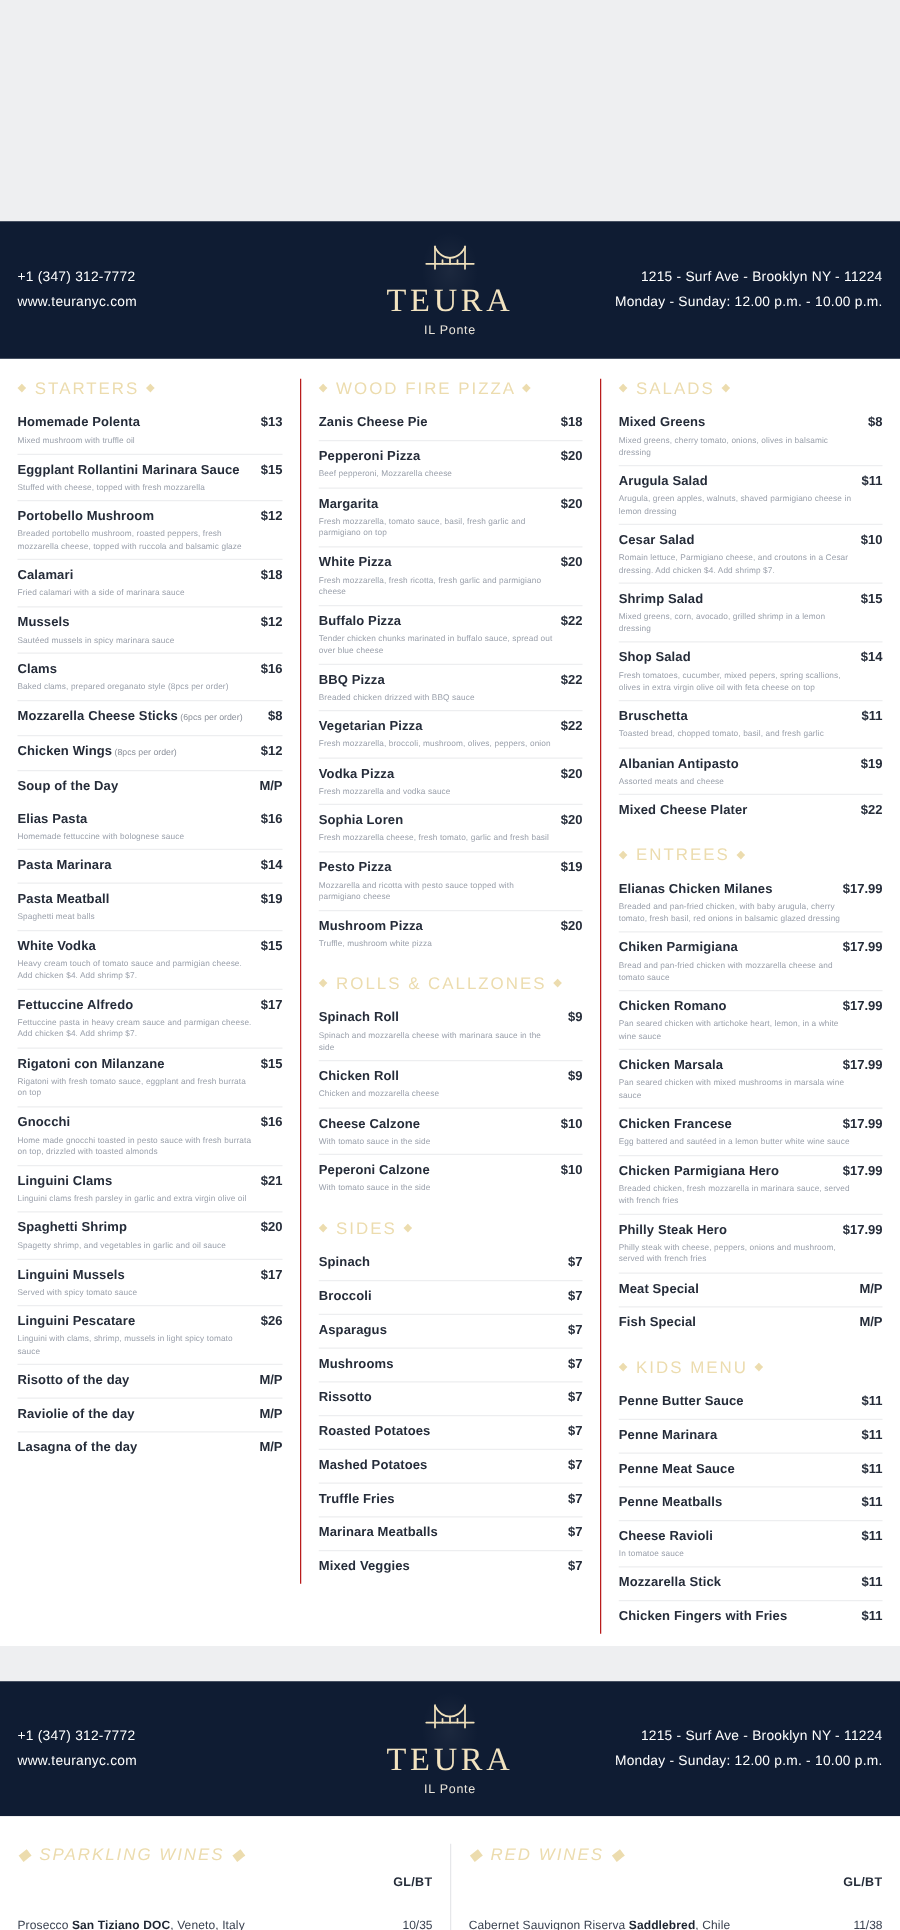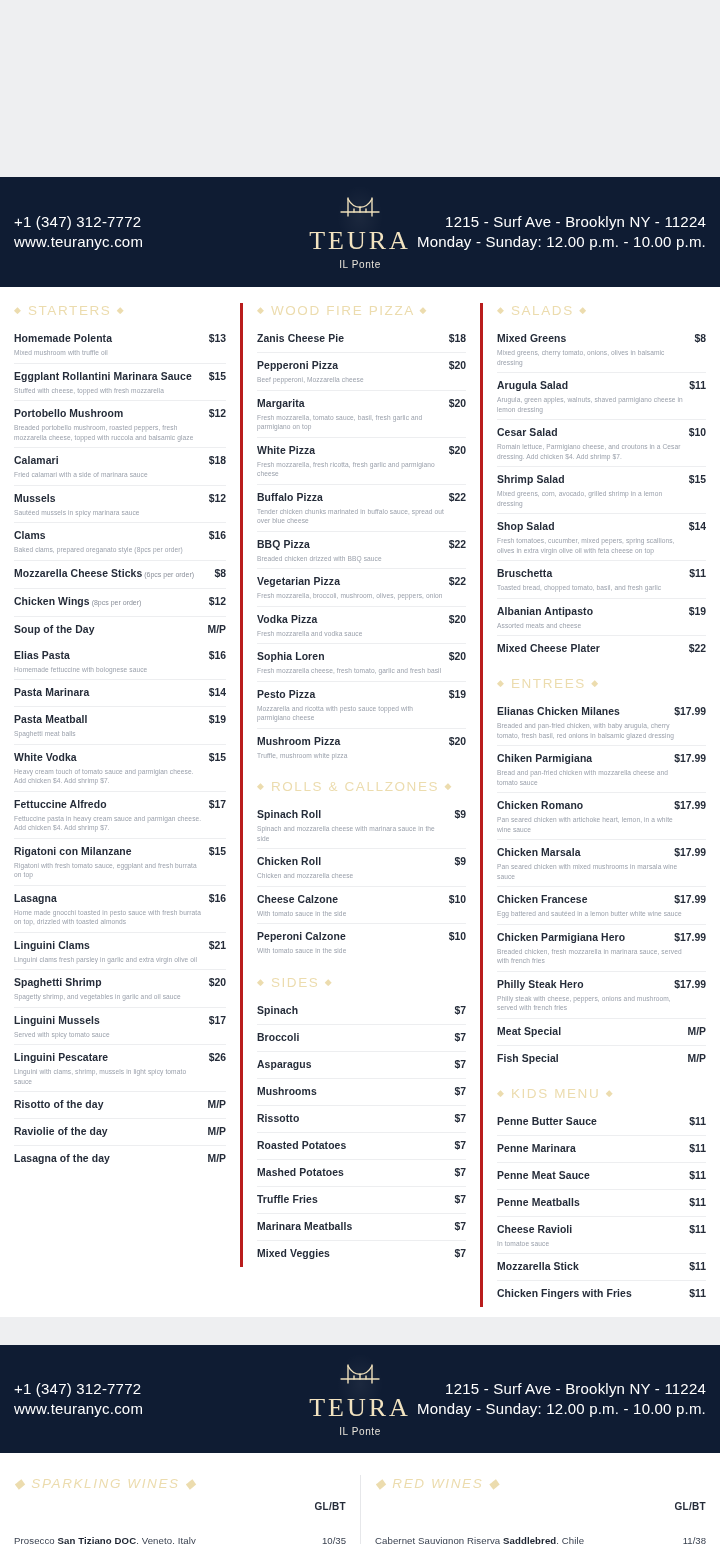--- a/index.html
+++ b/index.html
@@ -17,21 +17,21 @@
     background: #0f1c33;
     height: 110px;
     position: relative;
     display: flex;
     align-items: center;
     padding: 0 14px;
   }
   .brandbar.second { height: 108px; }
   .brand-left, .brand-right {
     color: #ffffff;
-    font-size: 15px;
+    font-size: 11px;
     line-height: 20px;
     letter-spacing: .2px;
     flex: 1;
   }
   .brand-right { text-align: right; }
   .brand-center {
     position: absolute;
     left: 0; right: 0;
     top: 0; bottom: 0;
     display: flex;
@@ -71,21 +71,21 @@
   }
   .cols {
     display: flex;
     align-items: flex-start;
   }
   .col {
     width: 240px;
     padding: 0 14px;
     position: relative;
   }
-  .col + .col { border-left: 3px solid #b91c1c; }
+  .col + .col { border-left: 1px solid #b91c1c; }
 
   .sec-head {
     color: #ecdcae;
     font-size: 13.5px;
     letter-spacing: 1.6px;
     font-weight: 400;
     text-transform: uppercase;
     padding: 14px 0 8px 0;
     white-space: nowrap;
   }
@@ -321,21 +321,21 @@
           </div>
           <div class="item">
             <div class="item-row">
               <div class="item-name">Rigatoni con Milanzane</div>
               <div class="item-price">$15</div>
             </div>
             <div class="item-desc">Rigatoni with fresh tomato sauce, eggplant and fresh burrata on top</div>
           </div>
           <div class="item">
             <div class="item-row">
-              <div class="item-name">Lasagna</div>
+              <div class="item-name">Gnocchi</div>
               <div class="item-price">$16</div>
             </div>
             <div class="item-desc">Home made gnocchi toasted in pesto sauce with fresh burrata on top, drizzled with toasted almonds</div>
           </div>
           <div class="item">
             <div class="item-row">
               <div class="item-name">Linguini Clams</div>
               <div class="item-price">$21</div>
             </div>
             <div class="item-desc">Linguini clams fresh parsley in garlic and extra virgin olive oil</div>

